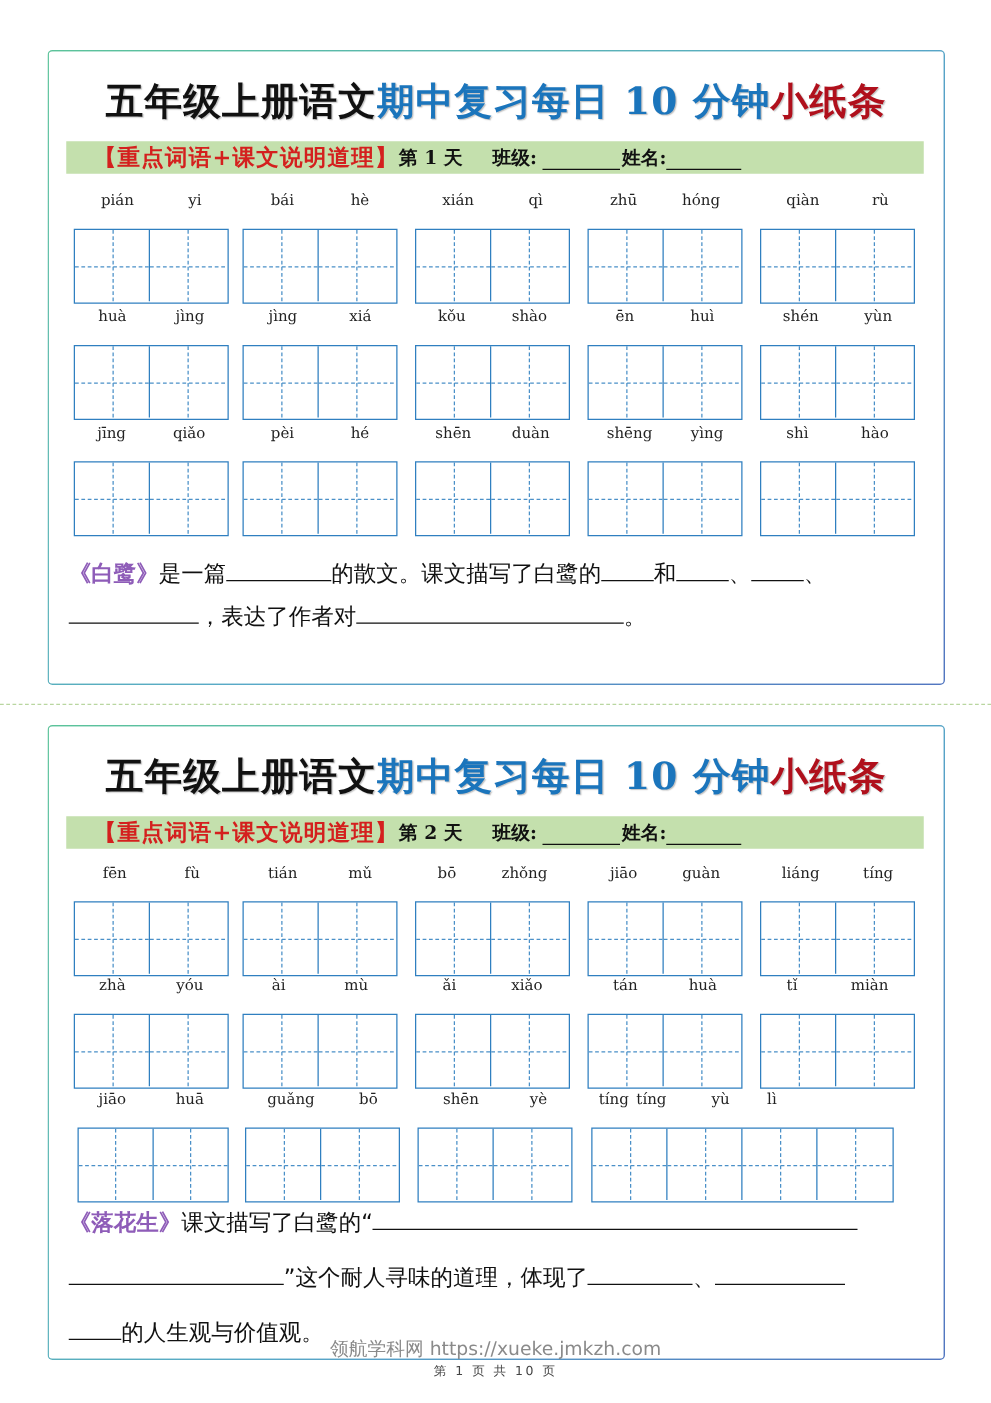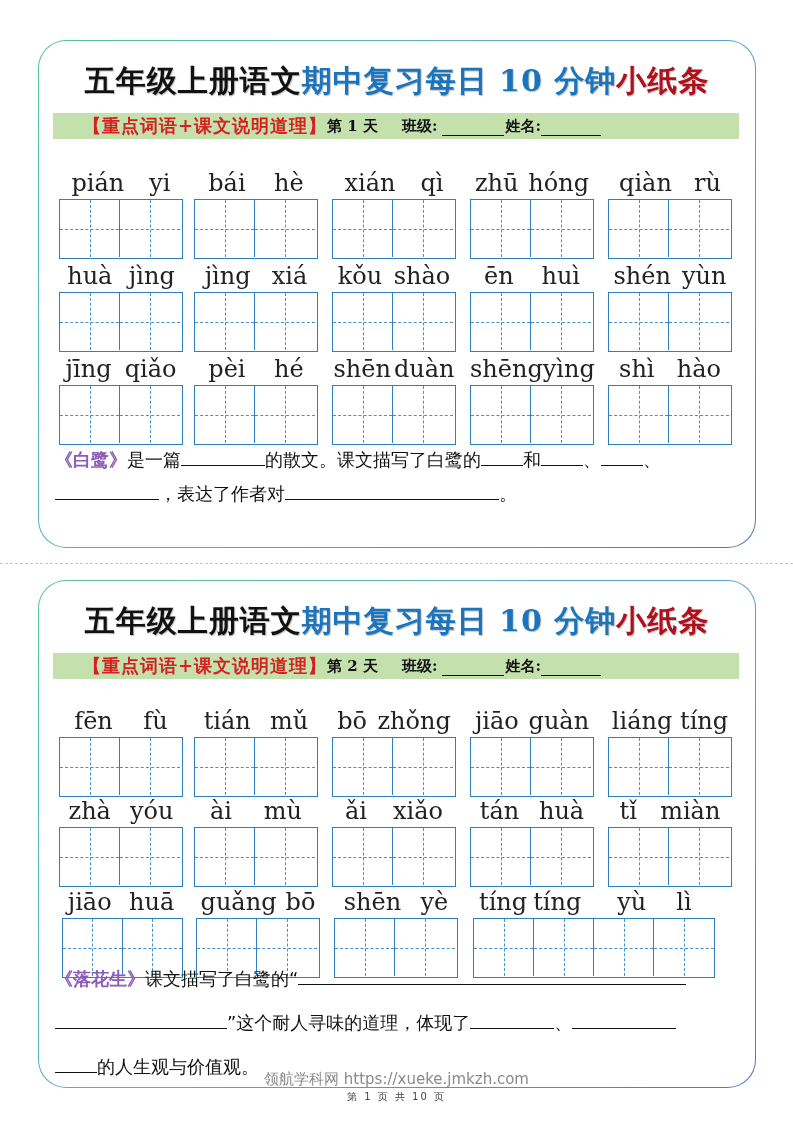--- a/index.html
+++ b/index.html
@@ -1,41 +1,41 @@
 <!DOCTYPE html>
 <html><head>
 <meta charset="utf-8">
 <style>
   html, body { margin:0; padding:0; background:#ffffff; }
   body { width:793px; height:1122px; position:relative; overflow:hidden;
          font-family:"DejaVu Serif", serif; color:#111; }
-  .card { position:absolute; left:38px; width:716px; border-radius:28px;
+  .card { position:absolute; left:38px; width:716px; border-radius:4px;
           border:1.5px solid transparent;
           background:
             linear-gradient(#fff,#fff) padding-box,
             linear-gradient(135deg,#5cc39a 0%,#58a9c8 55%,#5276c0 100%) border-box; }
   #card1 { top:40px; height:506px; }
   #card2 { top:580px; height:506px; }
   .title { position:absolute; left:0; right:0; top:20px; text-align:center;
            font-size:30px; font-weight:bold; letter-spacing:1px;
            font-family:"DejaVu Serif", serif;
            text-shadow:1px 1px 1px rgba(0,0,0,0.25); white-space:nowrap; }
   .t-black { color:#111; }
   .t-blue { color:#1b75bc; }
   .t-red { color:#b0101c; }
   .banner { position:absolute; left:14px; right:16px; top:72px; height:26px;
             background:#c4e0ad; display:flex; align-items:center; white-space:nowrap; }
-  .banner .topic { color:#d4201e; font-weight:bold; font-size:18px; margin-left:30px; letter-spacing:1px; }
+  .banner .topic { color:#d4201e; font-weight:bold; font-size:18px; margin-left:22px; letter-spacing:1px; }
   .banner .meta { font-size:15px; font-weight:bold; color:#111; }
   .banner .blank { display:inline-block; border-bottom:1.5px solid #111; height:18px; vertical-align:bottom; }
   .grid { position:absolute; left:20px; right:22px; }
   .row { display:flex; height:93px; position:relative; }
   .cell { position:absolute; top:0; width:124px; }
-  .pinyin { height:26px; font-size:24px; font-family:"DejaVu Serif", serif;
-            display:flex; justify-content:space-around; white-space:nowrap; color:#222;margin-top:16px; }
+  .pinyin { height:26px; font-size:12px; font-family:"DejaVu Serif", serif;
+            display:flex; justify-content:space-around; white-space:nowrap; color:#222; }
   .boxes { display:flex; margin-top:4px; height:60px; border:1.5px solid #2f7fc0; box-sizing:border-box; }
   .sq { width:60px; height:57px; box-sizing:border-box; position:relative; border-right:1.5px solid #2f7fc0; }
   .sq:last-child { border-right:none; }
   .sq::before { content:""; position:absolute; left:50%; top:0; bottom:0; border-left:1px dashed #4a90c8; }
   .sq::after { content:""; position:absolute; top:50%; left:0; right:0; border-top:1px dashed #4a90c8; }
   .text { position:absolute; left:16px; right:14px; font-size:18px; line-height:34px;
           font-family:"DejaVu Sans", sans-serif; color:#111; }
   .book { color:#8e5cb8; font-weight:bold; }
   .ul { display:inline-block; border-bottom:1.2px solid #111; height:20px; vertical-align:baseline; }
   .sep { position:absolute; left:0; right:0; top:563px; border-top:1.5px dashed #b9d6a0; }

